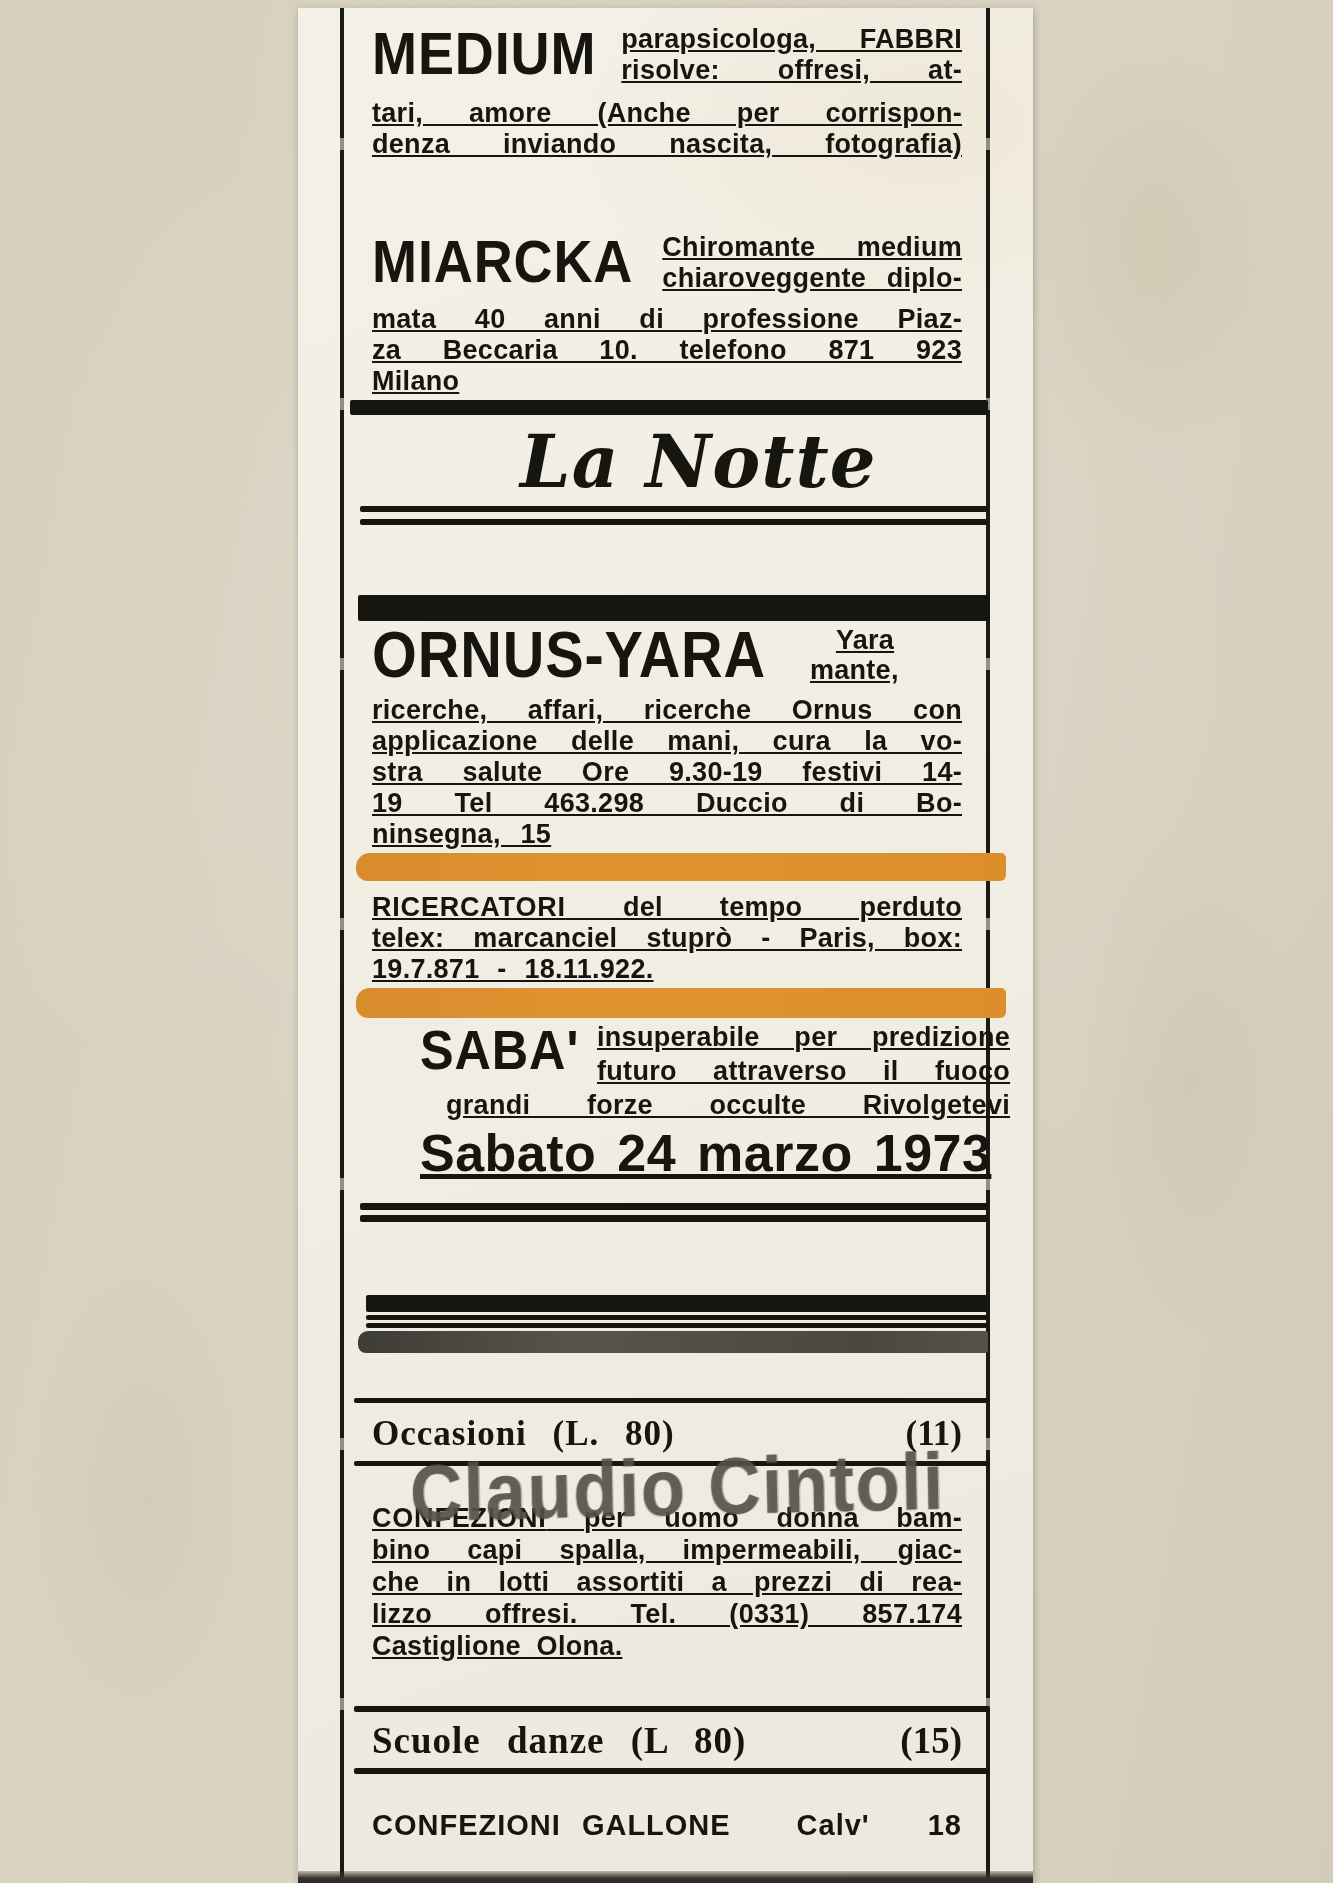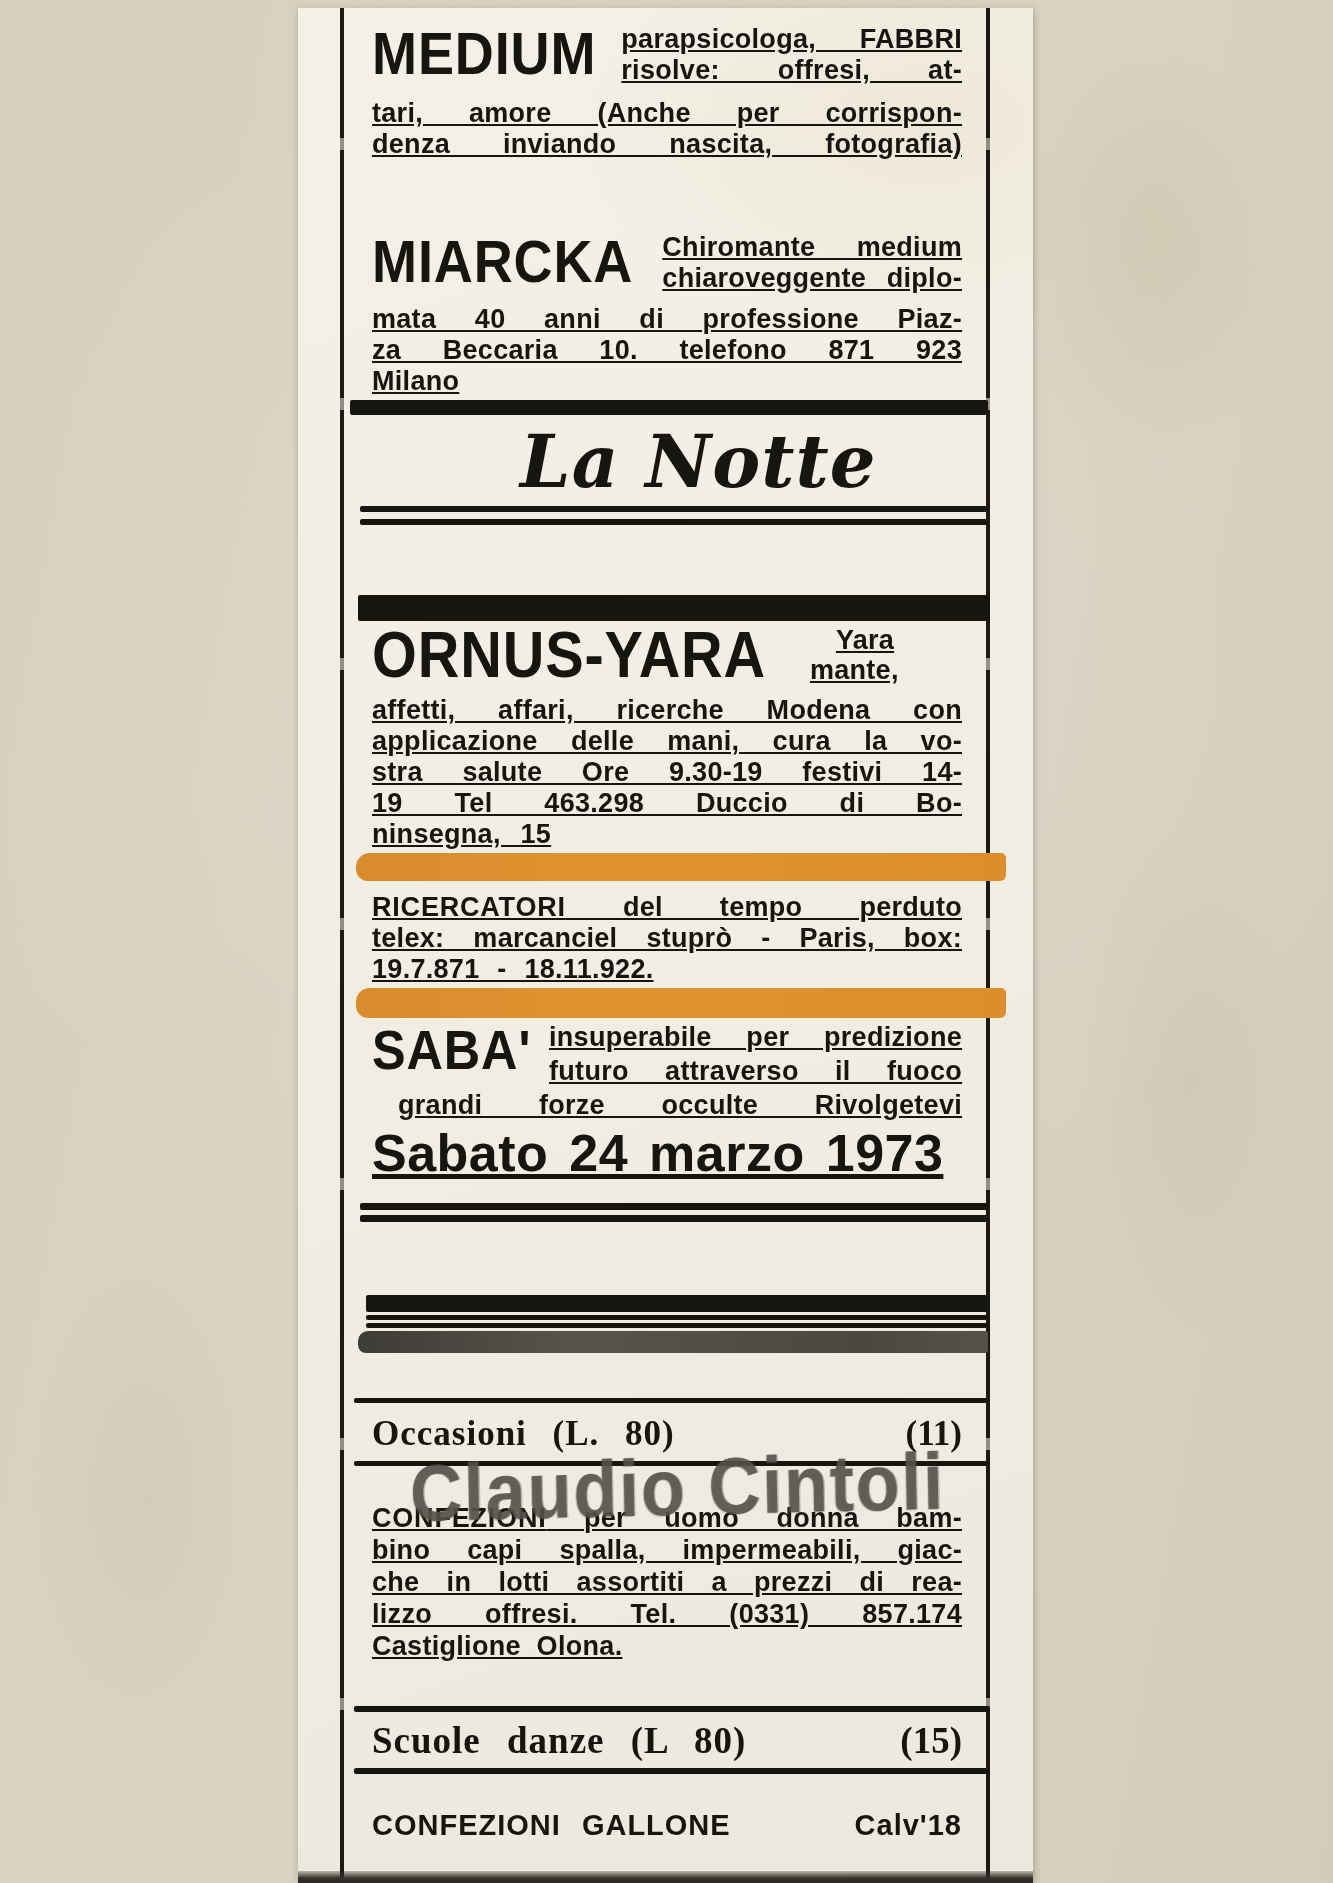--- a/index.html
+++ b/index.html
@@ -70,21 +70,21 @@
   .stamp{
     position:absolute;left:112px;top:1440px;width:620px;
     font-size:80px;font-weight:700;letter-spacing:2px;white-space:nowrap;
     color:rgba(84,81,74,.82);
     transform:scaleX(.9) rotate(-1.2deg);transform-origin:0 50%;
     text-shadow:1.5px 0 0 rgba(84,81,74,.35), -1px 1px 0 rgba(84,81,74,.25);
     z-index:5;
   }
   .ballrow{position:absolute;left:0;width:590px;display:flex;justify-content:space-between;align-items:baseline;
     font-size:29px;font-weight:700;letter-spacing:1px;}
-  .ballrow .grp{display:flex;align-items:baseline;}
+  .ballrow .grp{display:flex;gap:58px;align-items:baseline;}
   .botstrip{position:absolute;left:0;bottom:0;width:100%;height:12px;
     background:linear-gradient(180deg,rgba(40,38,32,.25),#34322b 60%,#2c2a24);}
 </style>
 </head>
 <body>
 
 <div class="canvas">
   <div class="stain s1"></div>
   <div class="stain s2"></div>
   <div class="stain s3"></div>
@@ -145,35 +145,35 @@
 
       <div class="ad" style="top:617px;">
         <div class="head">
           <div class="hl" style="flex:0 0 363px;font-size:64px;"><span>ORNUS-YARA</span></div>
           <div class="side">
             <div class="line jl" style="height:30px;line-height:30px;padding-left:26px;">Yara chiro-</div>
             <div class="line jl" style="height:30px;line-height:30px;">mante, risolve</div>
           </div>
         </div>
         <div class="ad-body" style="margin-top:10px;">
-          <div class="line jl">affetti, affari, ricerche Modena con</div>
+          <div class="line jl">ricerche, affari, ricerche Ornus con</div>
           <div class="line jl">applicazione delle mani, cura la vo-</div>
           <div class="line jl">stra salute Ore 9.30-19 festivi 14-</div>
           <div class="line jl">19 Tel 463.298 Duccio di Bo-</div>
           <div class="line nj" style="word-spacing:12px;">ninsegna, 15</div>
         </div>
       </div>
 
       <div class="ad" style="top:884px;">
         <div class="line jl"><span style="letter-spacing:.8px;">RICERCATORI</span> <span>del tempo perduto</span></div>
         <div class="line jl">telex: marcanciel stuprò - Paris, box:</div>
         <div class="line nj" style="word-spacing:10px;">19.7.871 - 18.11.922.</div>
       </div>
 
-      <div class="ad" style="top:1012px;">
+      <div class="ad" style="top:1012px;margin-left:48px;">
         <div class="head">
           <div class="hl" style="flex:0 0 156px;font-size:56px;"><span>SABA'</span></div>
           <div class="side">
             <div class="line jl" style="height:34px;line-height:34px;">insuperabile per predizione</div>
             <div class="line jl" style="height:34px;line-height:34px;">futuro attraverso il fuoco</div>
           </div>
         </div>
         <div class="line jl" style="height:34px;line-height:34px;padding-left:26px;">grandi forze occulte Rivolgetevi</div>
         <div class="daterow">Sabato 24 marzo 1973</div>
       </div>

